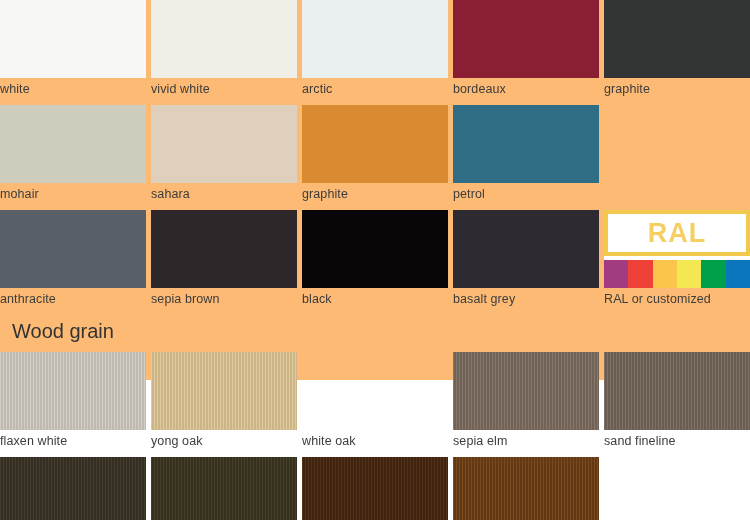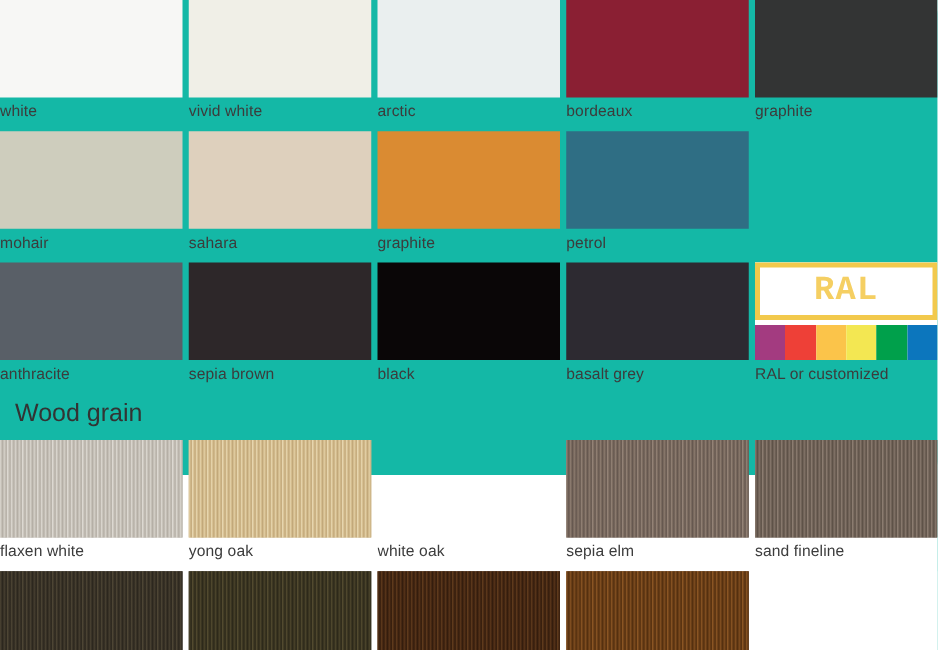--- a/index.html
+++ b/index.html
@@ -9,21 +9,21 @@
     width: 750px;
     height: 520px;
     overflow: hidden;
     font-family: "Liberation Sans", sans-serif;
   }
 
   .palette {
     width: 750px;
     height: 380px;
     position: relative;
-    background: #14b8a6;
+    background: #fdba74;
     border-radius: 11px;
   }
 
   .grid-row {
     display: flex;
     width: 750px;
     gap: 5px;
   }
 
   .cell {
@@ -72,21 +72,20 @@
   }
   .ral-logo-box {
     flex: 0 0 46px;
     border: 4px solid #f2c94c;
     box-sizing: border-box;
     display: flex;
     align-items: center;
     justify-content: center;
     background: #ffffff;
     margin-bottom: 4px;
-    font-family: Liberation Mono, monospace;
   }
   .ral-logo-text {
     color: #f5cf62;
     font-size: 27px;
     font-weight: bold;
     letter-spacing: 1px;
     line-height: 1;
   }
   .ral-strip {
     flex: 1 1 auto;

